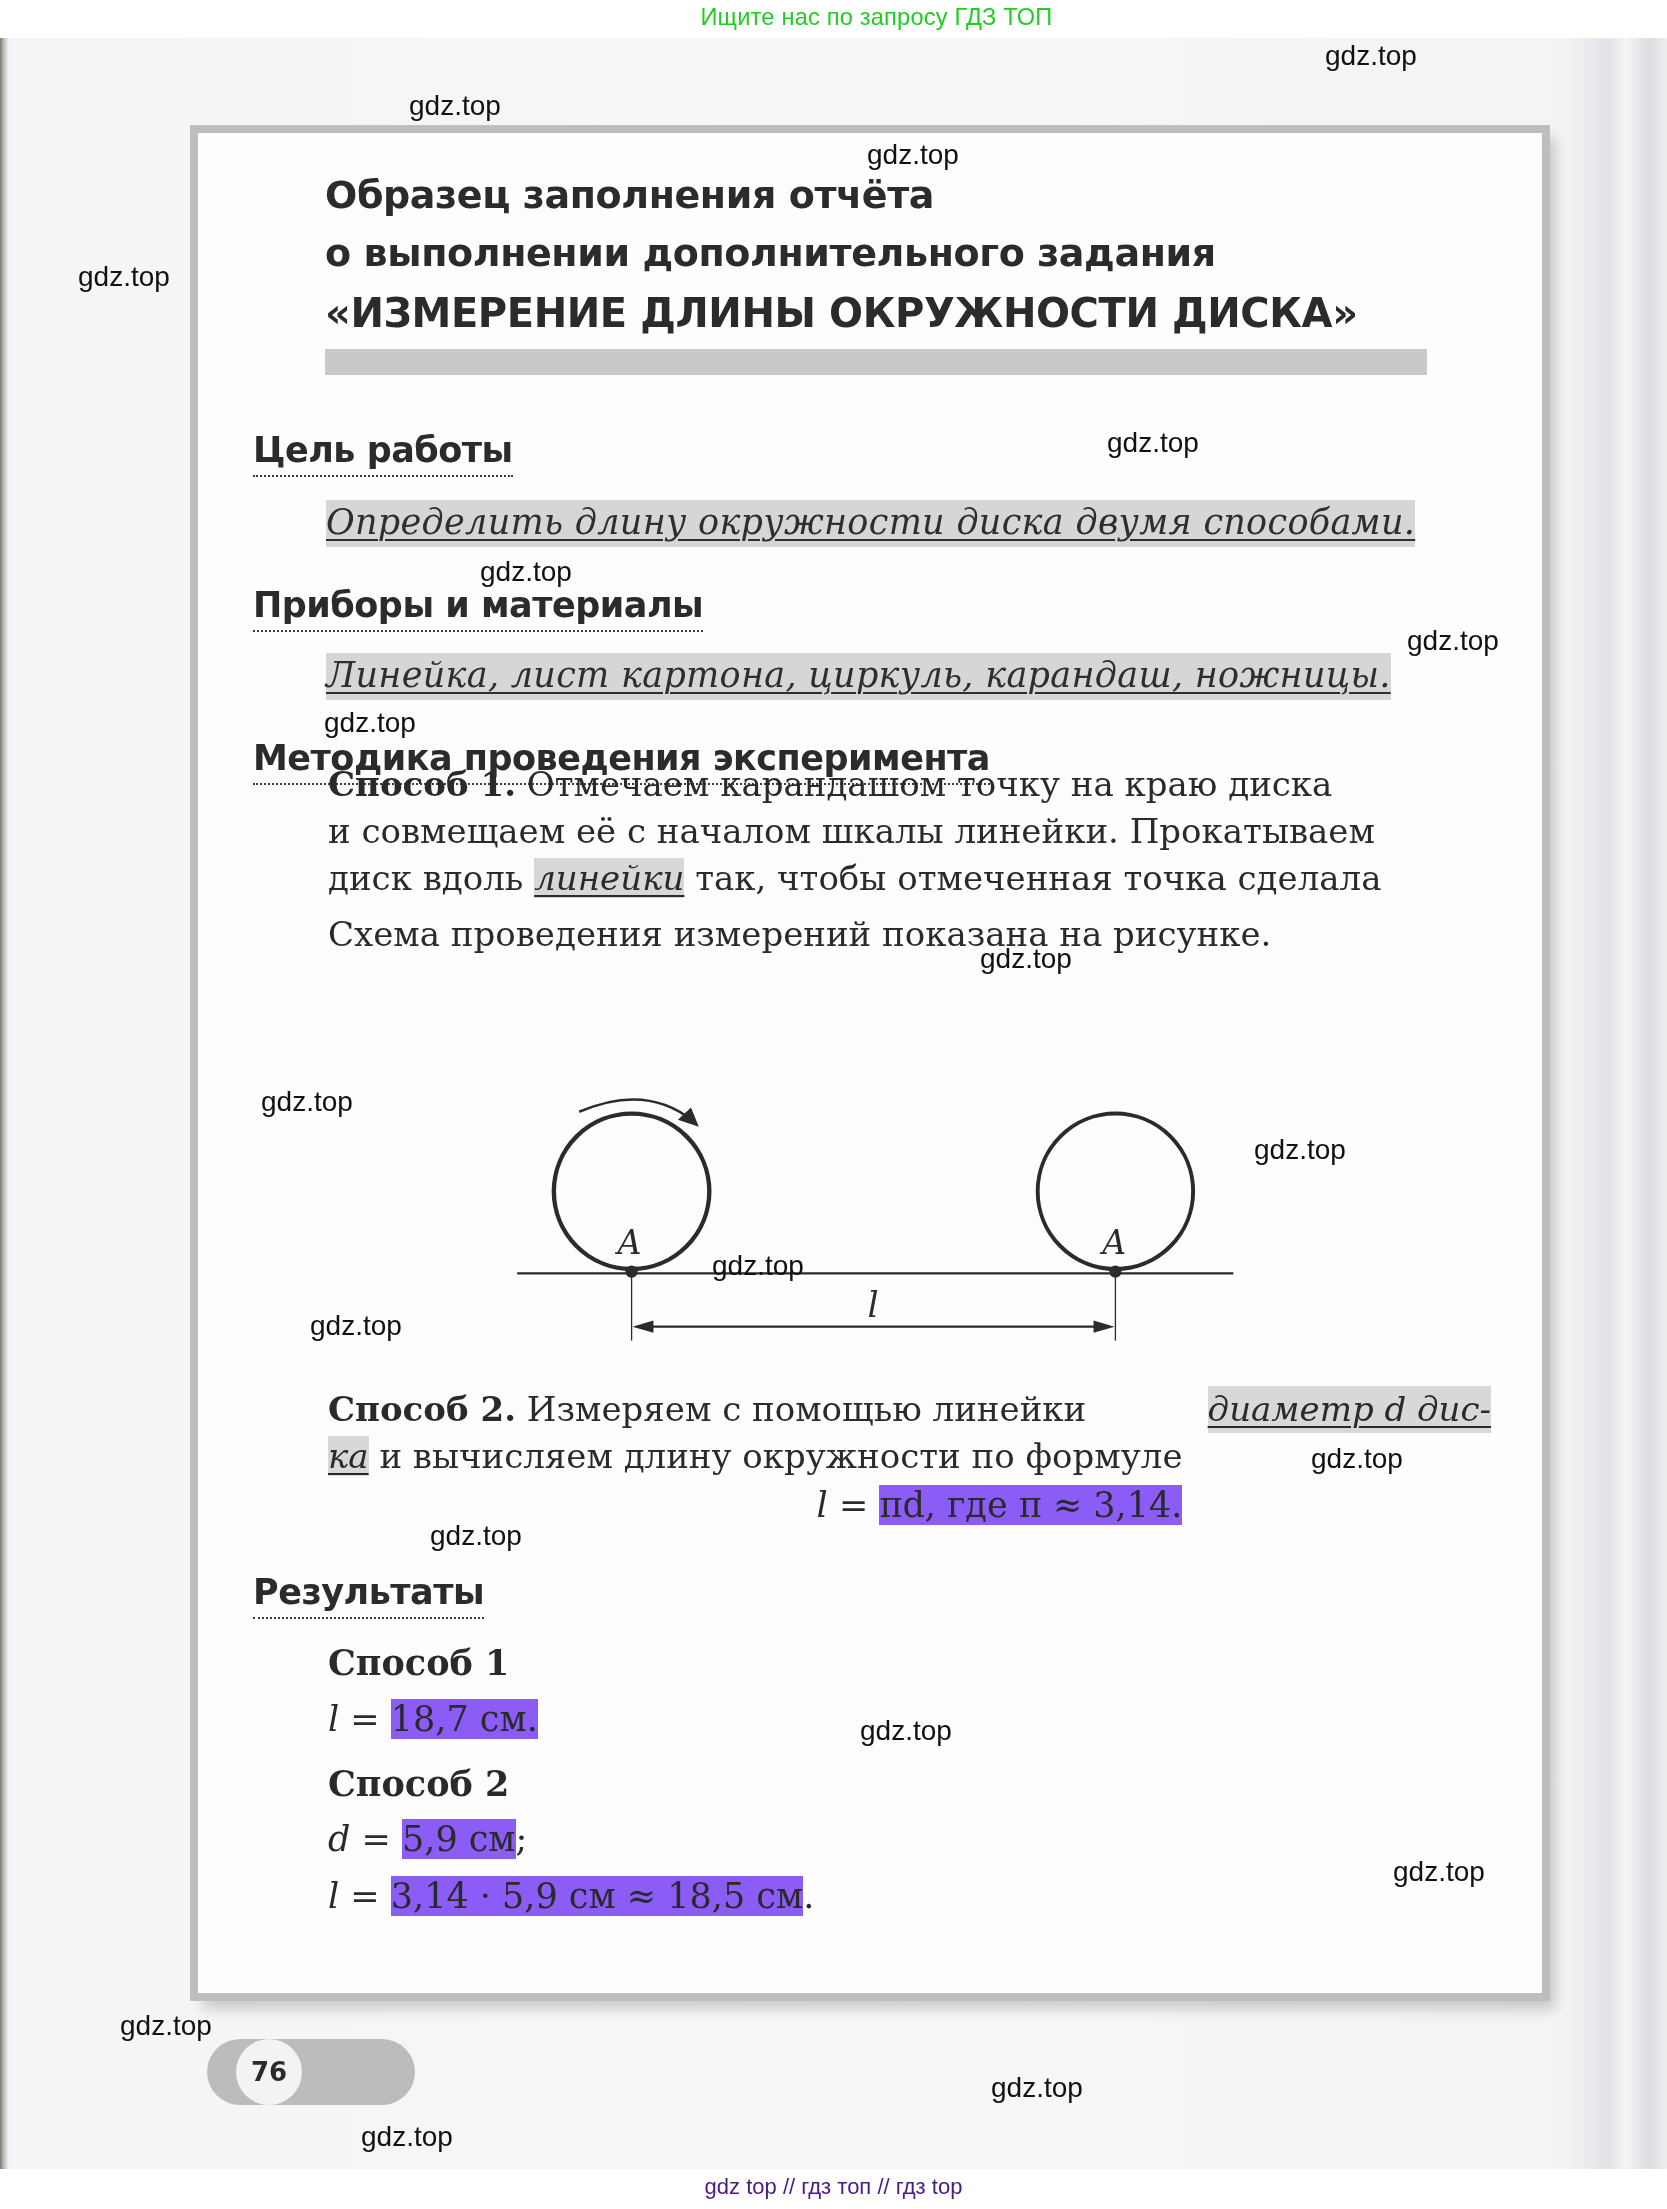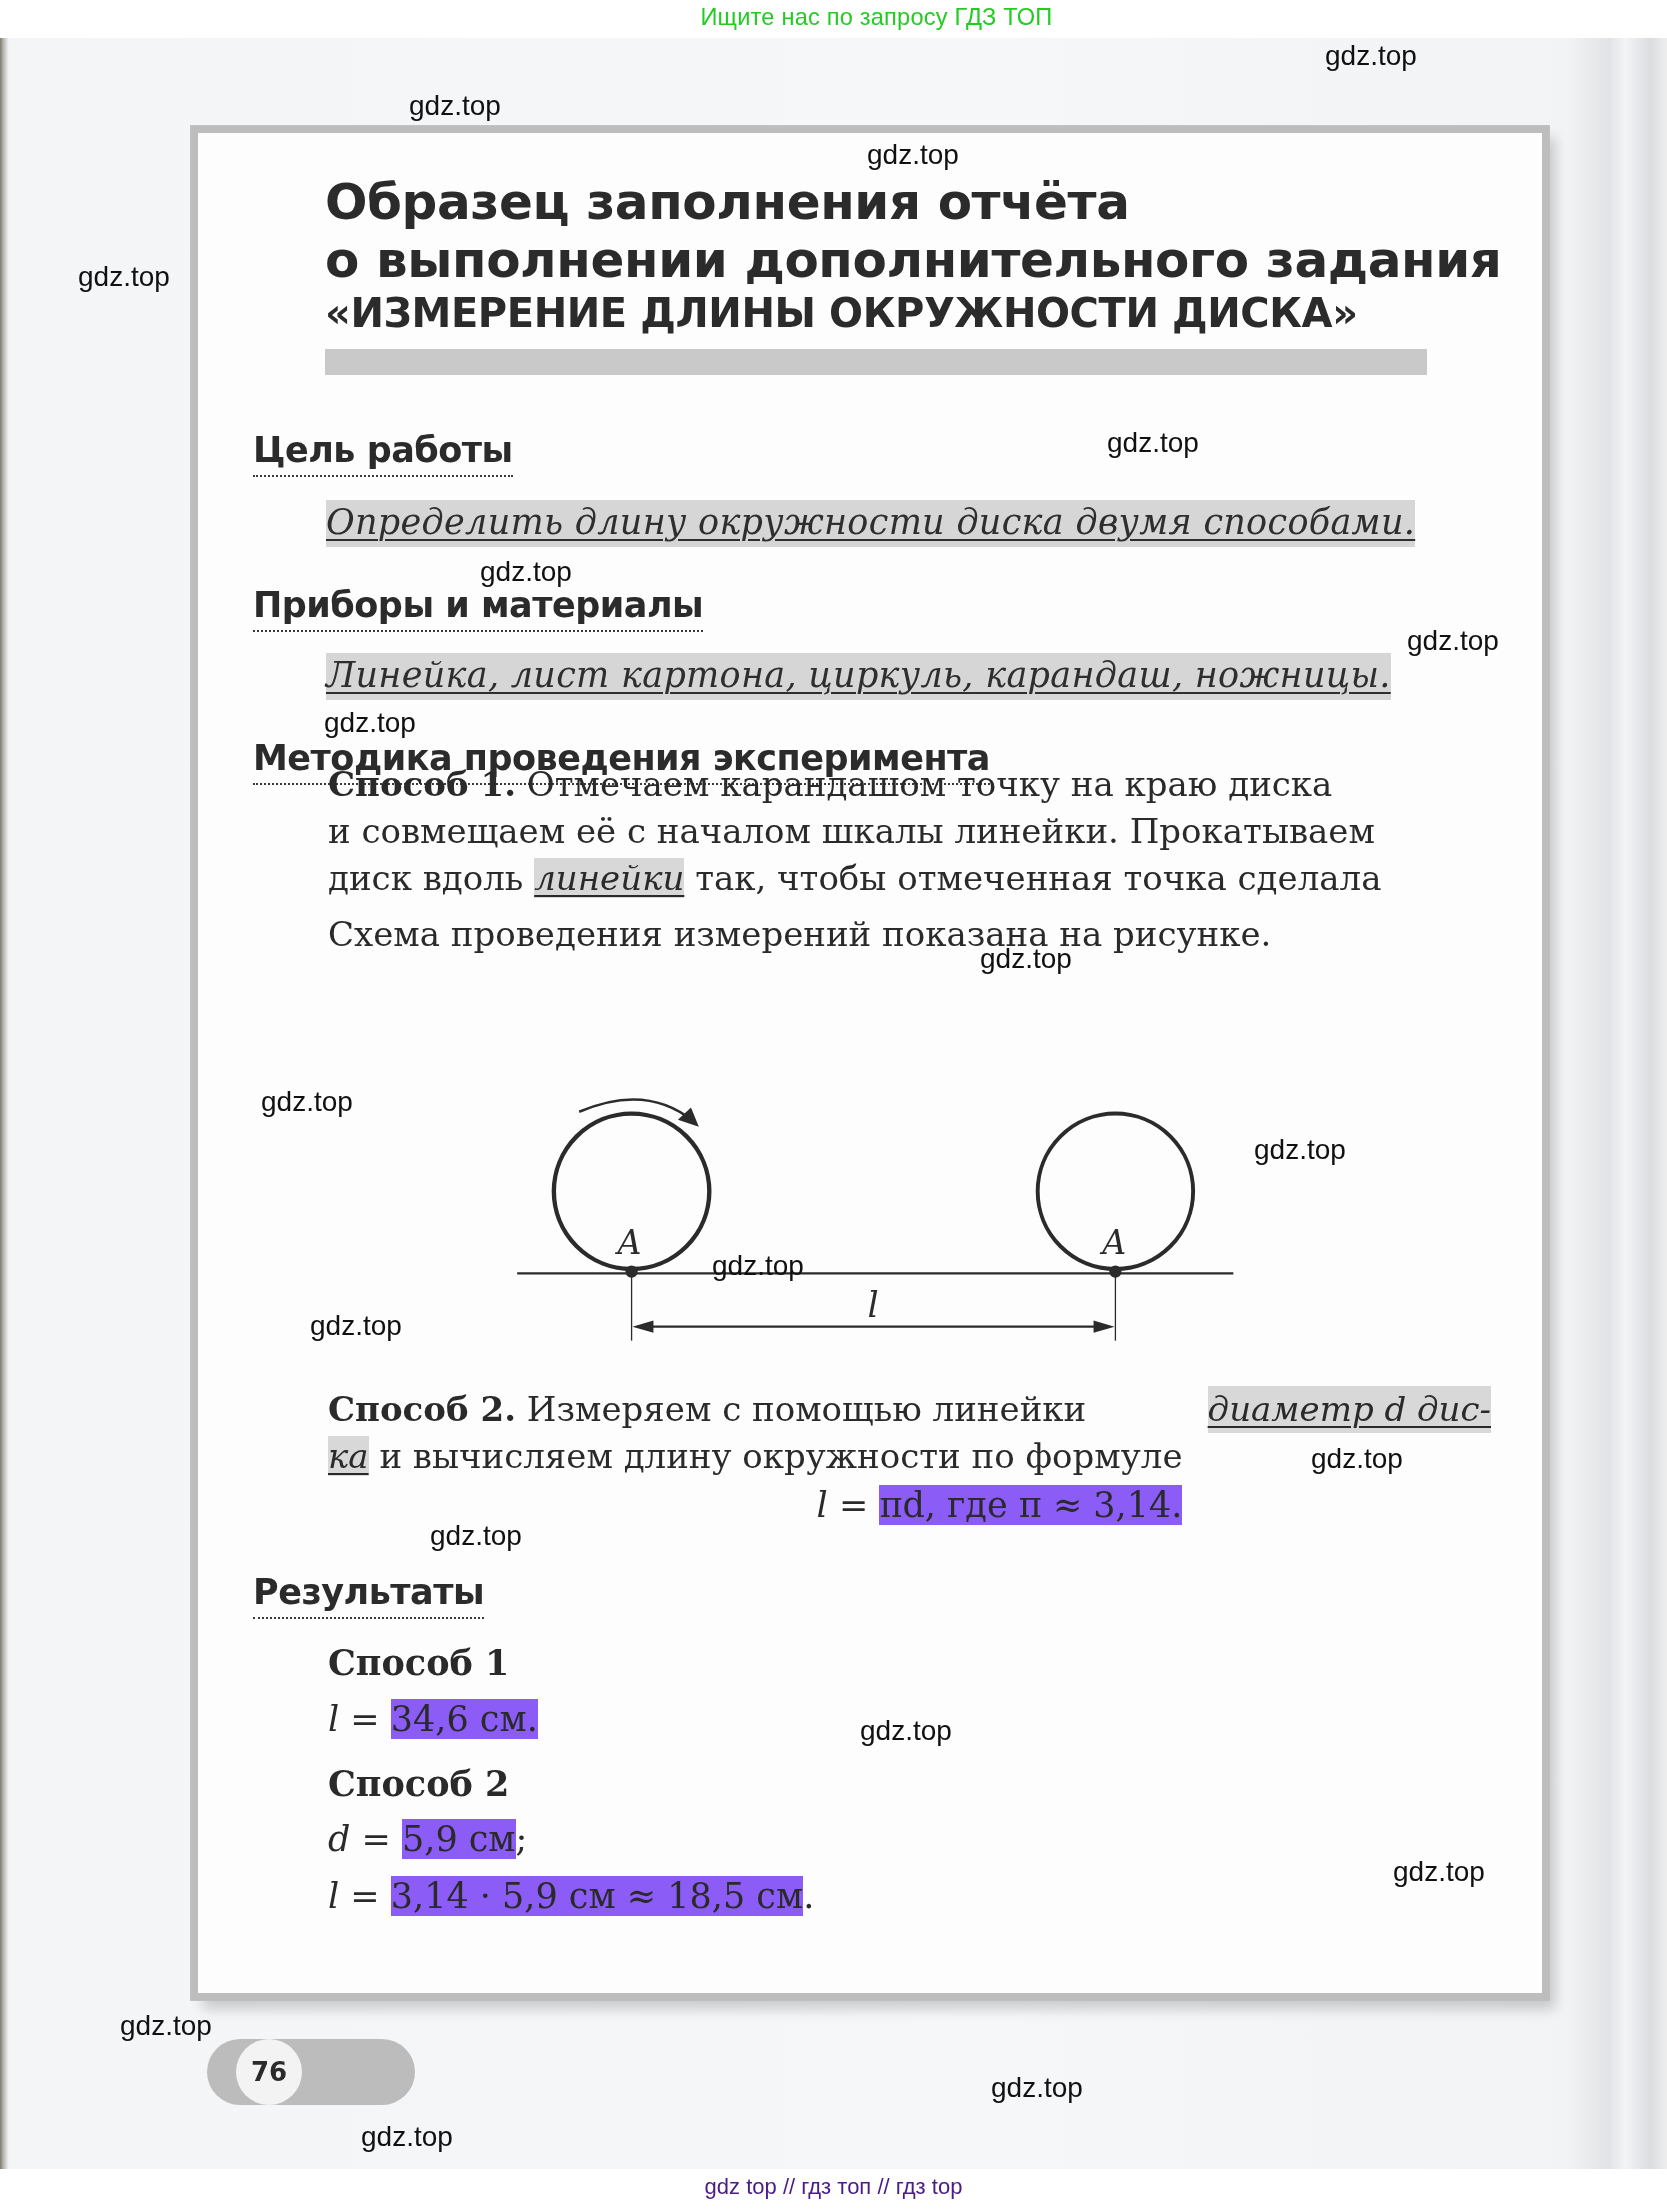--- a/index.html
+++ b/index.html
@@ -15,21 +15,21 @@
     background:linear-gradient(to right, #7a7a70 0px, #b9b9b2 3.5px, #f4f5f7 8.7px, #f6f7f9 60%, #f2f3f5 94%, #e2e3e6 96.5%, #f3f4f6 97.5%, #dcdde0 99%, #eeeeef 100%); }
   .bottom-band { position:absolute; left:0; top:2170px; width:1667px; height:40px; background:#fff; }
   .bottom-banner { position:absolute; top:2174px; left:0; width:1667px; text-align:center;
     font-family:"Liberation Sans", sans-serif; font-size:22px; color:#4b1b86; }
 
   .card { position:absolute; left:198px; top:133px; width:1344px; height:1860px;
     background:#fdfdfd;
     box-shadow: 0 0 0 7.9px #bdbdbd, 8.7px 10.5px 12.2px 5.2px rgba(0,0,0,0.18); }
 
   .title { position:absolute; left:325px; font-family:"DejaVu Sans", sans-serif; font-weight:bold;
-    color:#2b2b2b; font-size:50px; letter-spacing:-0.4px; white-space:nowrap; }
+    color:#2b2b2b; font-size:38px; letter-spacing:-0.4px; white-space:nowrap; }
   .title-bar { position:absolute; left:325px; top:349px; width:1102px; height:26px; background:#c9c9c9; }
 
   .section-h { position:absolute; left:253px; font-family:"DejaVu Sans", sans-serif; font-weight:bold;
     color:#2b2b2b; font-size:35px; letter-spacing:-0.5px; white-space:nowrap;
     padding-bottom:5.2px; border-bottom:2.6px dotted #3a3a3a; }
 
   .answer { position:absolute; left:326px; font-family:"DejaVu Serif", serif; font-style:italic;
     font-size:35px; color:#2e2e2e; white-space:nowrap; background:#d6d6d6;
     text-decoration:underline; text-decoration-thickness:1.7px; text-underline-offset:5.2px;
     padding:1.7px 0 5.2px 0; letter-spacing:0.3px; }
@@ -119,21 +119,21 @@
   </span>
   <span class="line"><span class="hl-i">ка</span> <span>и вычисляем длину окружности по формуле</span></span>
 </div>
 <div class="formula" style="top:1485px;">
   <span class="shift"></span><span class="var">l</span><span> = </span><span class="hl">πd, где π ≈ 3,14.</span>
 </div>
 
 <div class="section-h" style="top:1572px;">Результаты</div>
 
 <div class="res-line res-sub" style="top:1642px;">Способ 1</div>
-<div class="res-line" style="top:1699px;"><span class="var">l</span><span> = </span><span class="hl">34,6 см.</span></div>
+<div class="res-line" style="top:1699px;"><span class="var">l</span><span> = </span><span class="hl">18,7 см.</span></div>
 
 <div class="res-line res-sub" style="top:1763px;">Способ 2</div>
 <div class="res-line" style="top:1819px;"><span class="var">d</span><span> = </span><span class="hl">5,9 см</span><span>;</span></div>
 <div class="res-line" style="top:1876px;"><span class="var">l</span><span> = </span><span class="hl">3,14 · 5,9 см ≈ 18,5 см</span><span>.</span></div>
 
 <div class="page-pill"></div>
 <div class="page-circle">76</div>
 
 <div id="wm-layer">
     <div class="wm" style="left: 1325px; top: 40px;">gdz.top</div>

